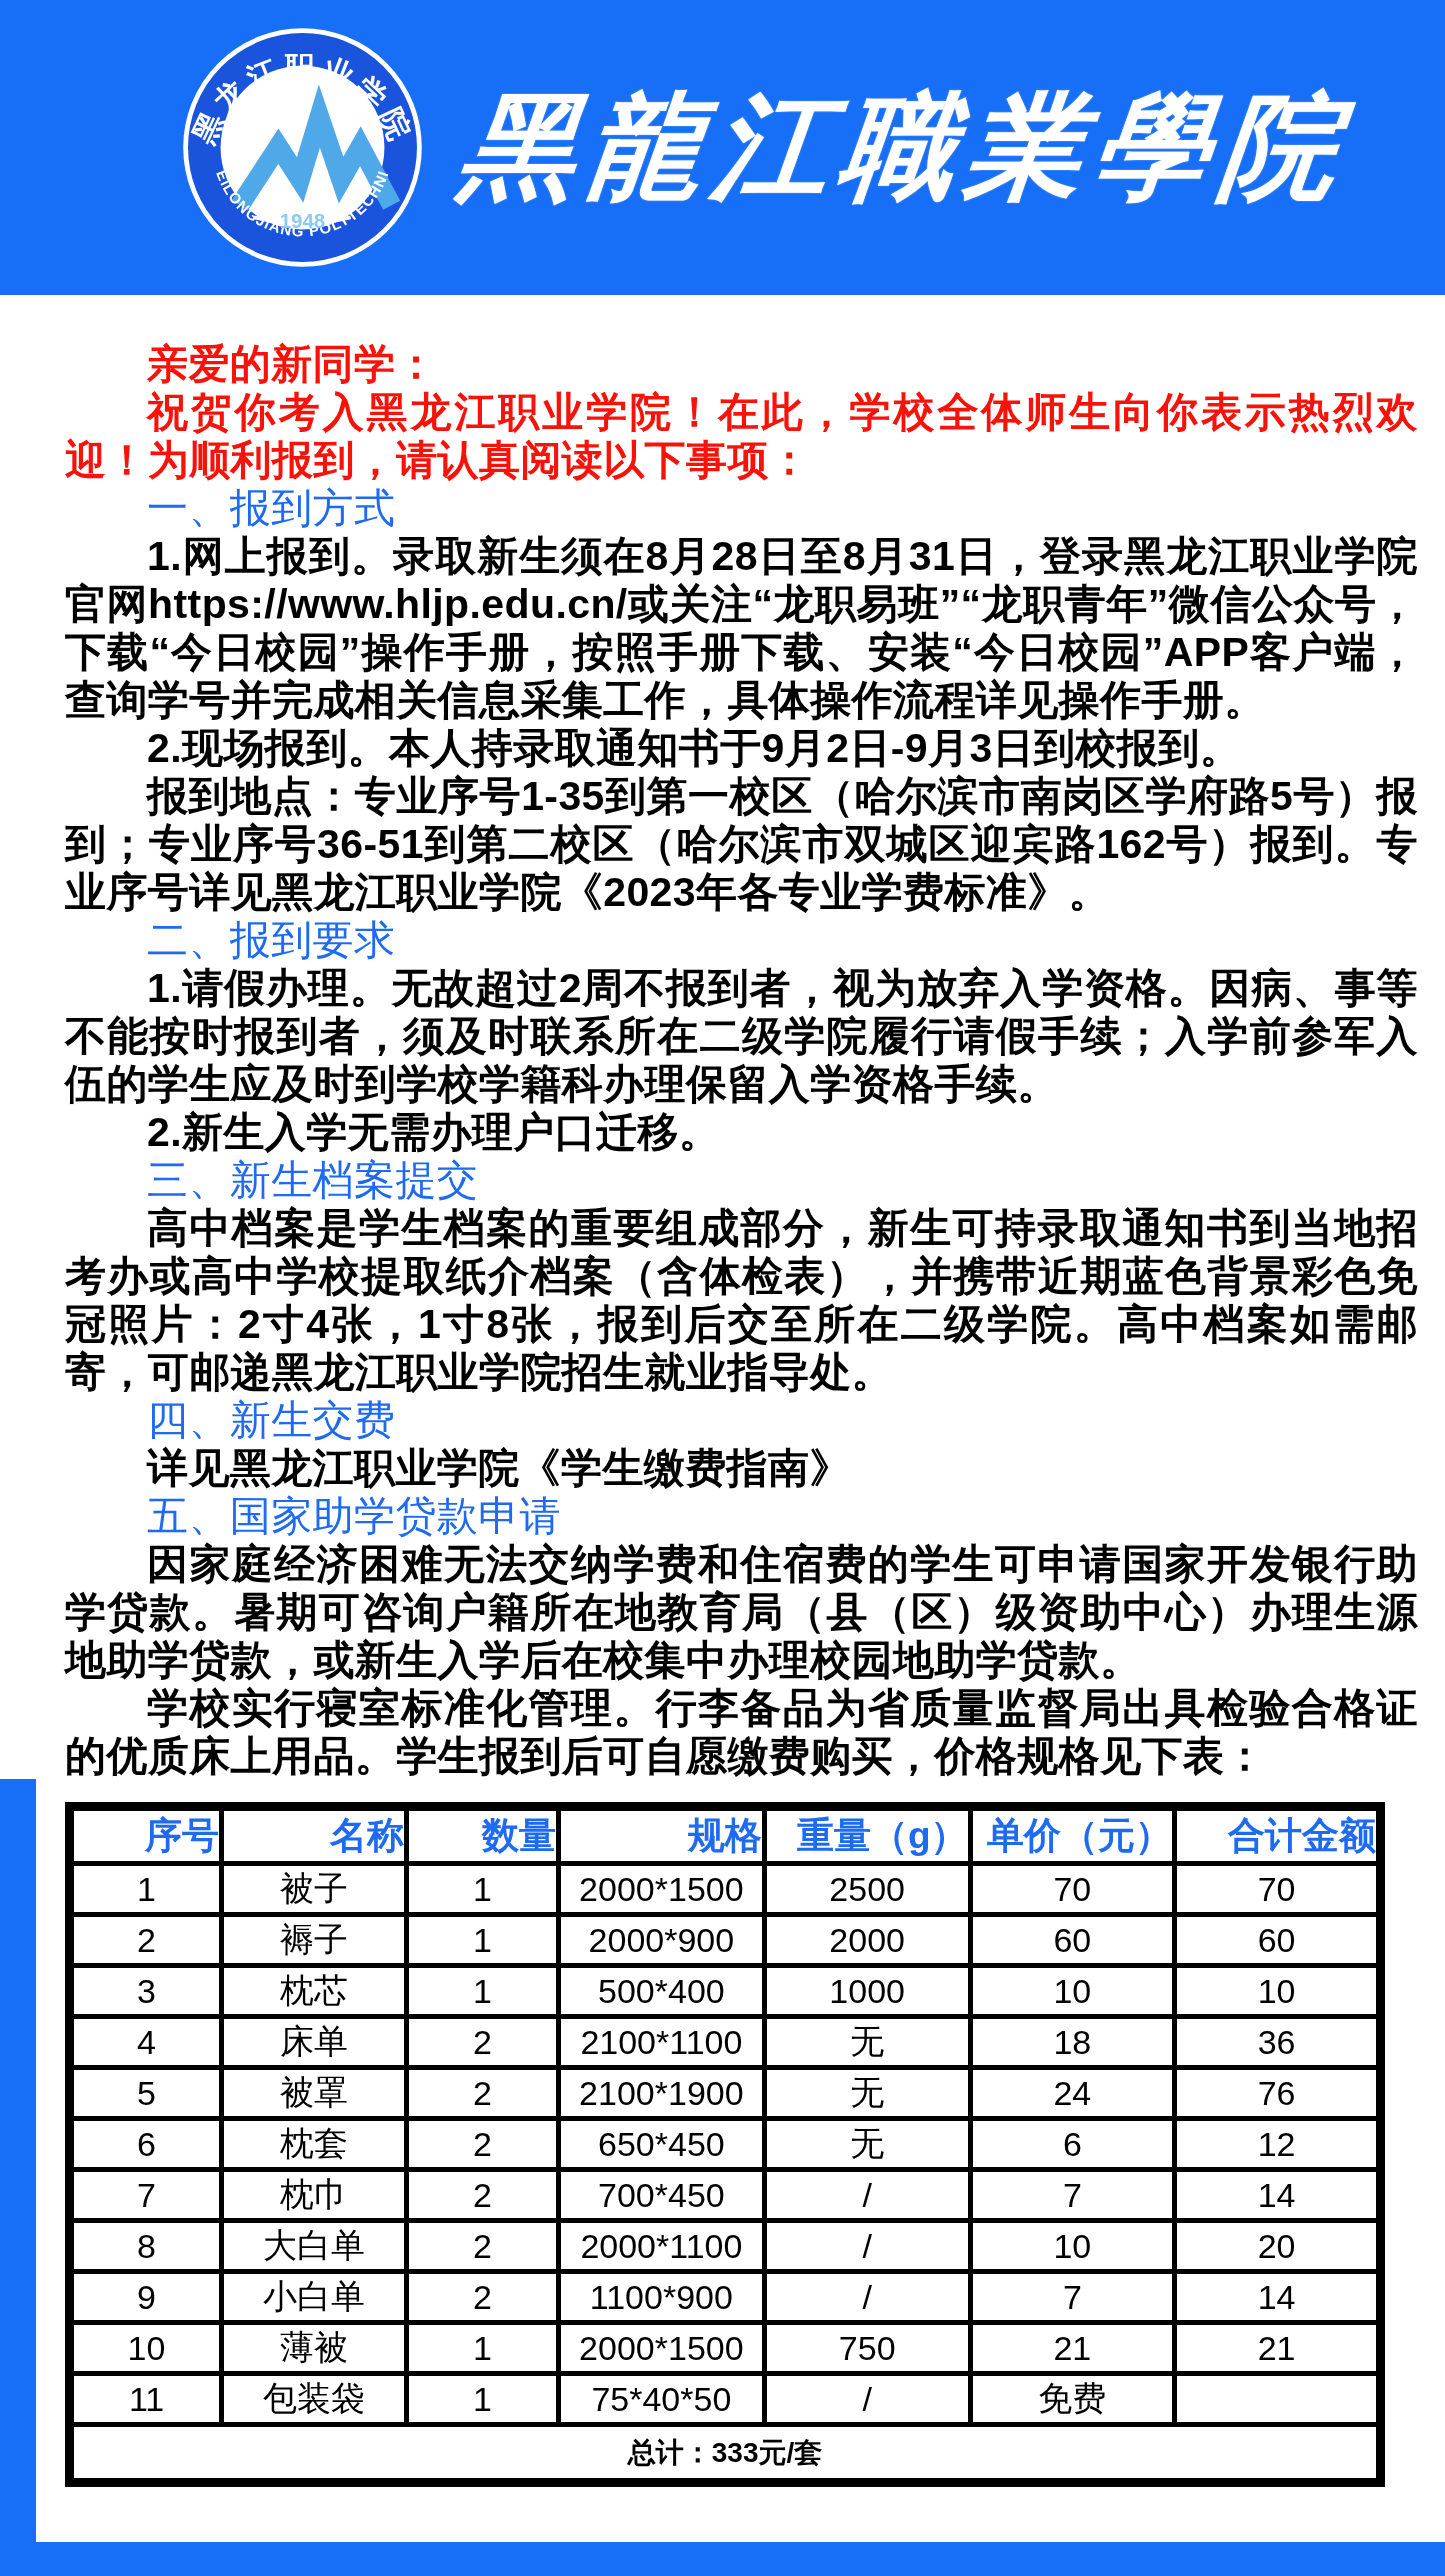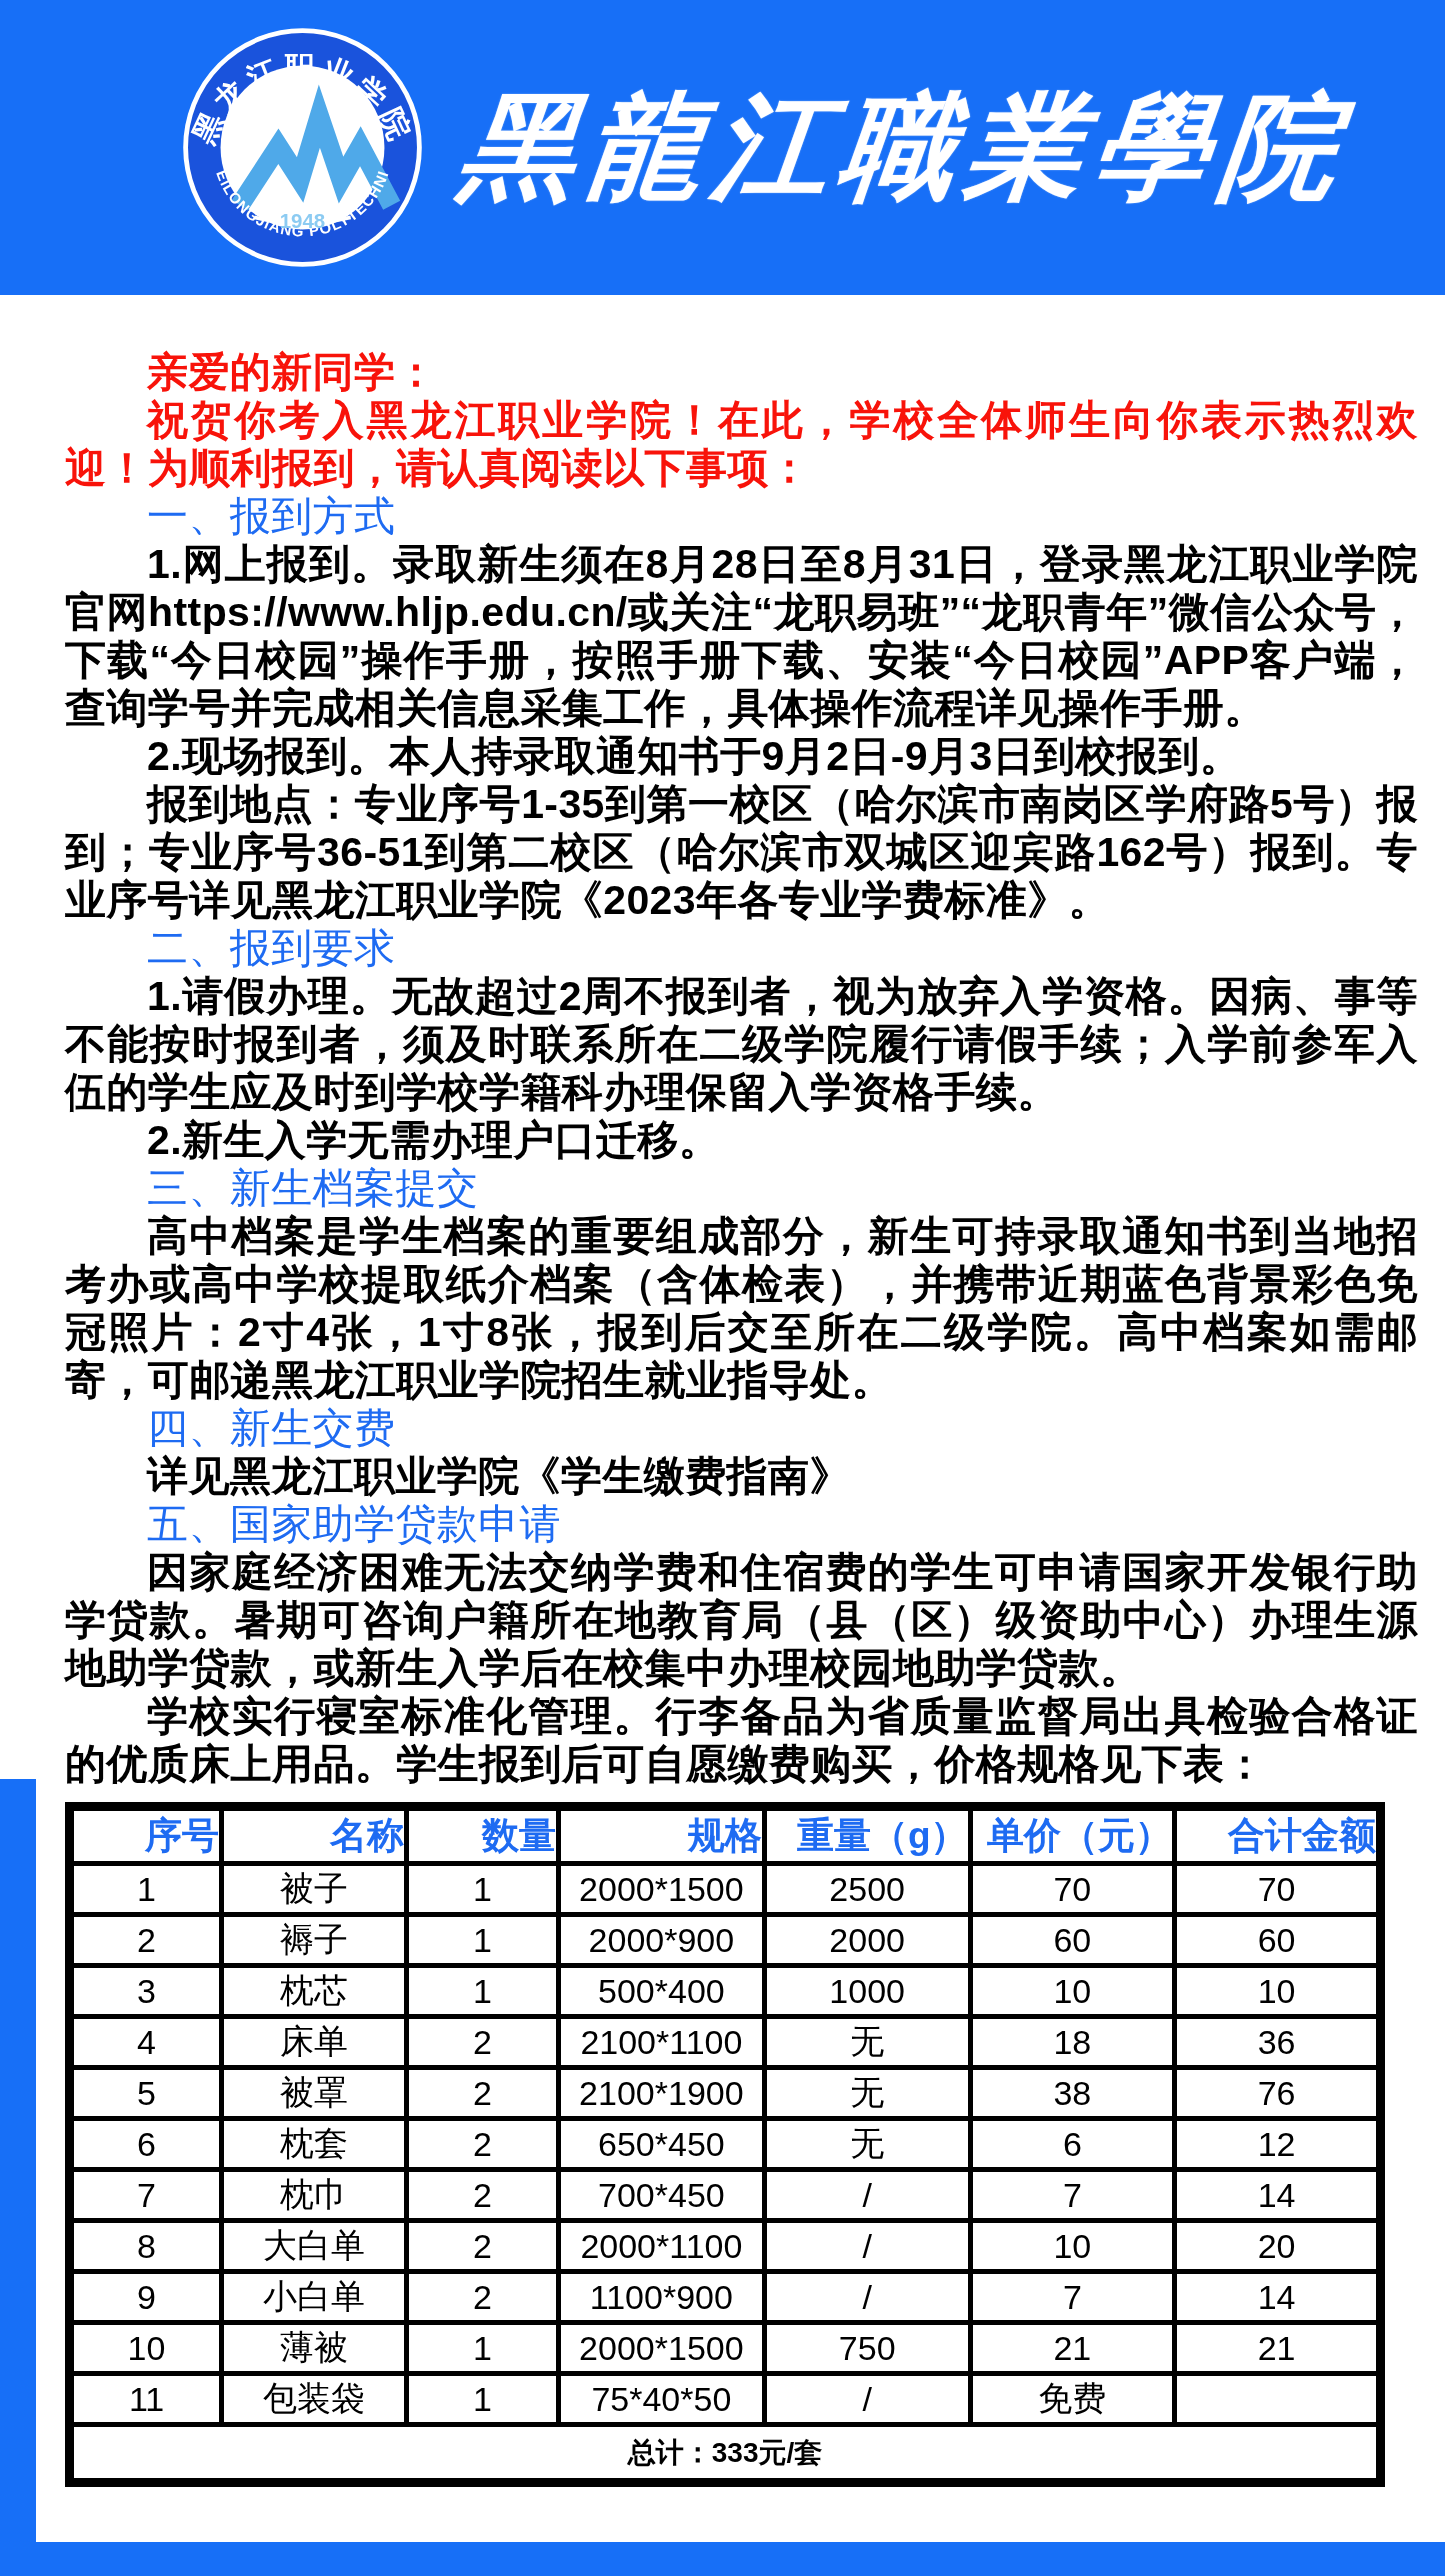--- a/index.html
+++ b/index.html
@@ -48,21 +48,20 @@
 
   
   .content{
     position:absolute;
     top:340px;left:65px;right:28px;
     font-size:41px;
     line-height:48px;
     font-weight:bold;
     color:#000;
     letter-spacing:0.4px;
-    margin-top:8px;
   }
   .content p,.content h2{
     margin:0;padding:0;
     text-indent:2em;
     font-size:41px;
     text-align:justify;
   }
   .lead{color:var(--alert-red,#F8130A);}
   .sec{color:var(--heading-blue,#1E6BF2);font-weight:normal;}
 
@@ -222,21 +221,21 @@
             <td>无</td>
             <td>18</td>
             <td>36</td>
           </tr>
           <tr>
             <td>5</td>
             <td>被罩</td>
             <td>2</td>
             <td>2100*1900</td>
             <td>无</td>
-            <td>38</td>
+            <td>24</td>
             <td>76</td>
           </tr>
           <tr>
             <td>6</td>
             <td>枕套</td>
             <td>2</td>
             <td>650*450</td>
             <td>无</td>
             <td>6</td>
             <td>12</td>

